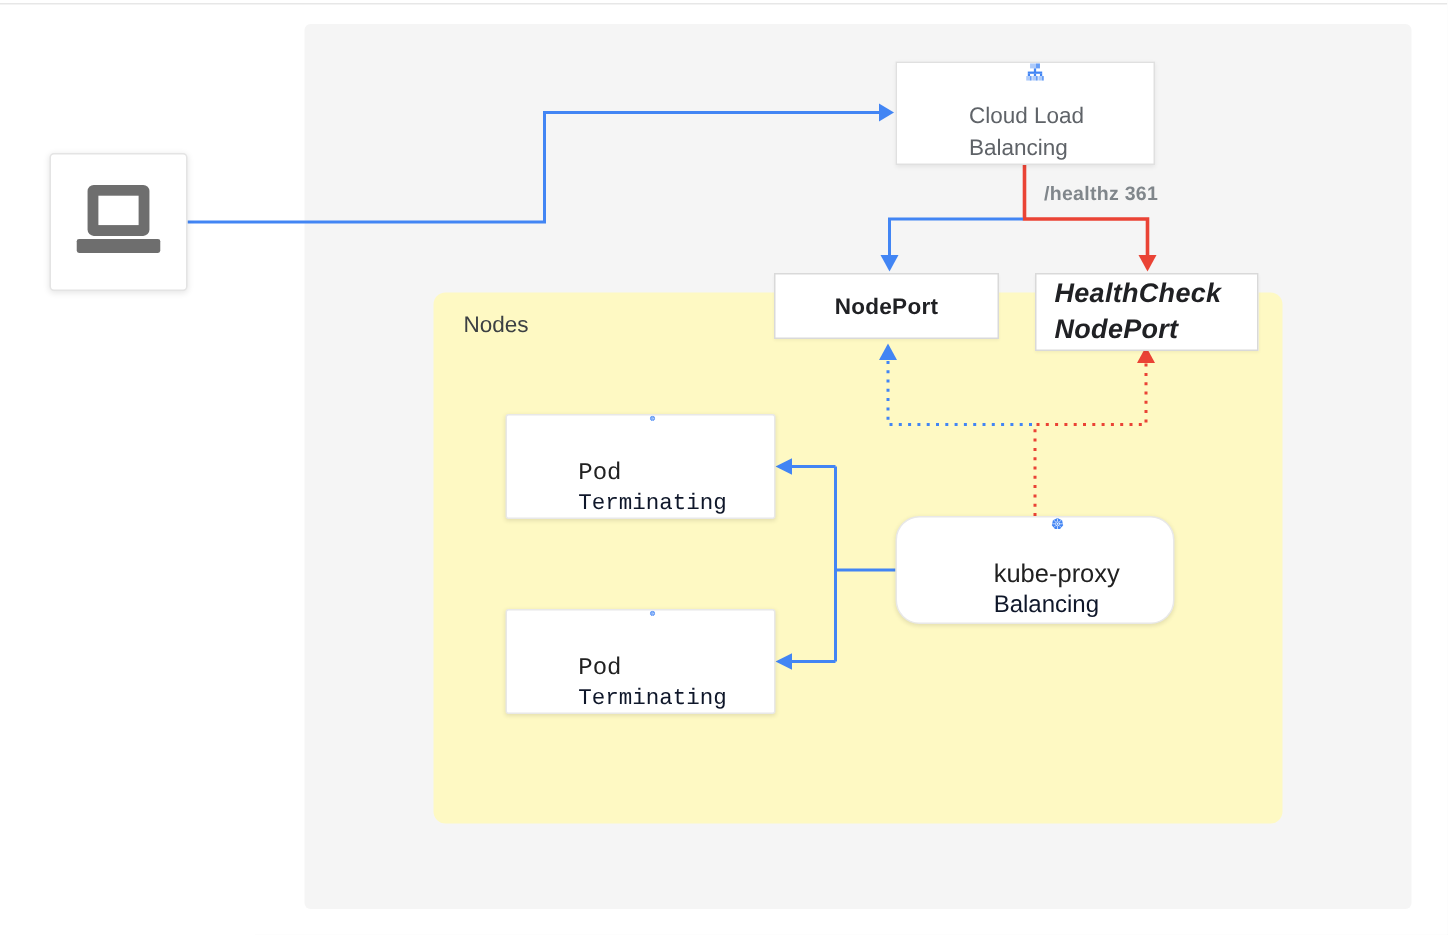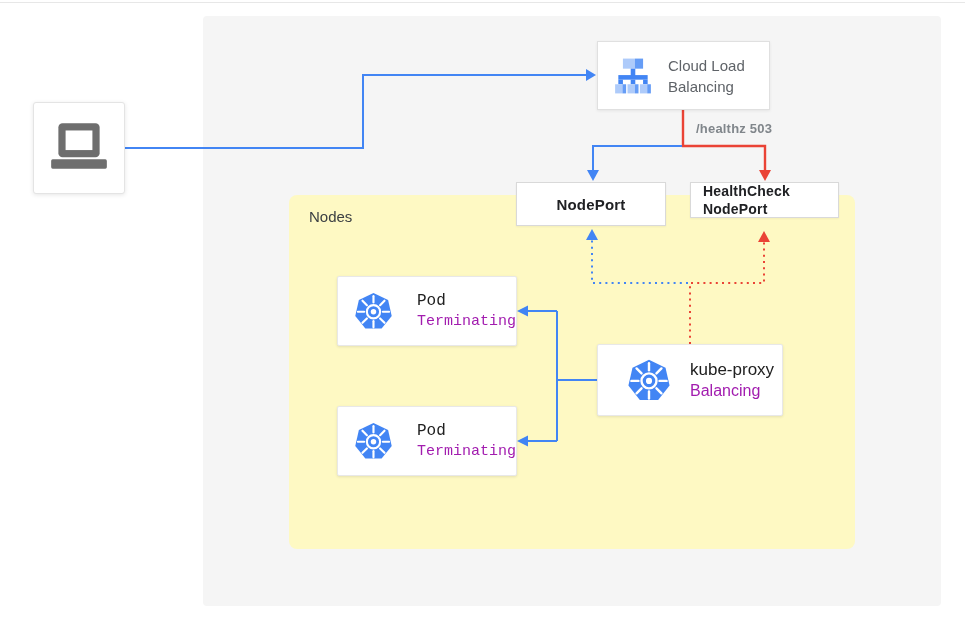--- a/index.html
+++ b/index.html
@@ -7,42 +7,42 @@
     position:relative; width:965px; height:623px; background:#ffffff;
     font-family:"Liberation Sans", sans-serif; overflow:hidden;
   }
   .topline { position:absolute; top:2px; left:0; width:100%; height:1px; background:#e7e7e7; }
   .panel { position:absolute; left:203px; top:16px; width:738px; height:590px;
            background:#f5f5f5; border-radius:4px; }
   .nodes-group { position:absolute; left:289px; top:195px; width:566px; height:354px;
            background:#fef9c3; border-radius:8px; }
   .nodes-label { position:absolute; left:20px; top:13px; font-size:15px; color:#3c4043; }
   .edges { position:absolute; left:0; top:0; pointer-events:none; }
-  .card { position:absolute; background:#ffffff; box-sizing:border-box; }
+  .card { position:absolute; background:#ffffff; box-sizing:border-box;flex-direction:column; }
   .client-card { left:33px; top:102px; width:92px; height:92px;
            border:1px solid #e4e4e4; border-radius:3px;
            box-shadow:0 1px 4px rgba(0,0,0,.10);
            display:flex; align-items:center; justify-content:center; }
   .lb-card { left:597px; top:41px; width:173px; height:69px;
            border:1px solid #e0e0e0; box-shadow:0 1px 3px rgba(0,0,0,.07);
            display:flex; align-items:center; gap:13px; padding-left:13px; }
   .lb-label { font-size:15px; color:#5f6368; line-height:1.4; width:88px; }
   .port-card { border:1px solid #d9d9d9; box-shadow:0 1px 2px rgba(0,0,0,.05);
            display:flex; align-items:center; justify-content:center; 
            font-weight:bold; color:#202124; }
   .nodeport-card { left:516px; top:182px; width:150px; height:44px; font-size:15px; letter-spacing:.2px; }
-  .hc-card { left:690px; top:182px; width:149px; height:36px; font-size:14px;
-           line-height:1.32; padding:0 12px; letter-spacing:.2px; }
+  .hc-card { left:690px; top:182px; width:149px; height:52px; font-size:18px;
+           line-height:1.32; padding:0 12px; letter-spacing:.2px;font-style:italic; }
   .entity { border:1px solid #e8e8e8; border-radius:2px; box-shadow:0 1px 3px rgba(0,0,0,.10);
            display:flex; align-items:center; }
   .pod-card { left:337px; width:180px; height:70px; gap:24px; padding-left:16px;font-family:Liberation Mono, monospace; }
   .pod-1 { top:276px; } .pod-2 { top:406px; }
-  .kproxy-card { left:597px; top:344px; width:186px; height:72px; gap:19px; padding-left:29px; }
+  .kproxy-card { left:597px; top:344px; width:186px; height:72px; gap:19px; padding-left:29px;border-radius:16px; }
   .entity-title { font-size:16px; color:#212121; line-height:1.3; }
-  .entity-sub { font-size:15px; color:#a21caf; line-height:1.3; }
+  .entity-sub { font-size:15px; color:#0f172a; line-height:1.3; }
   .kproxy-card .entity-title { font-size:17px; }
   .kproxy-card .entity-sub { font-size:16px; }
   .healthz-label { position:absolute; left:696px; top:121px; font-size:13px;
            font-weight:bold; color:#80868b; letter-spacing:.2px; }
 </style>
 </head>
 <body>
 
 <div class="canvas">
   <div class="topline"></div>
@@ -107,21 +107,21 @@
       <rect x="4.5" y="29" width="8" height="10" fill="#aecbfa"></rect>
       <rect x="12.5" y="29" width="4" height="10" fill="#669df6"></rect>
       <rect x="18" y="29" width="8" height="10" fill="#aecbfa"></rect>
       <rect x="26" y="29" width="4" height="10" fill="#669df6"></rect>
       <rect x="31.5" y="29" width="8" height="10" fill="#aecbfa"></rect>
       <rect x="39.5" y="29" width="4" height="10" fill="#669df6"></rect>
     </svg>
     <div class="lb-label">Cloud Load Balancing</div>
   </div>
 
-  <div class="healthz-label">/healthz 503</div>
+  <div class="healthz-label">/healthz 361</div>
 
   <div class="card port-card nodeport-card">
     <span>NodePort</span>
   </div>
 
   <div class="card port-card hc-card">
     <span>HealthCheck NodePort</span>
   </div>
 
   <div class="card entity pod-card pod-1">

